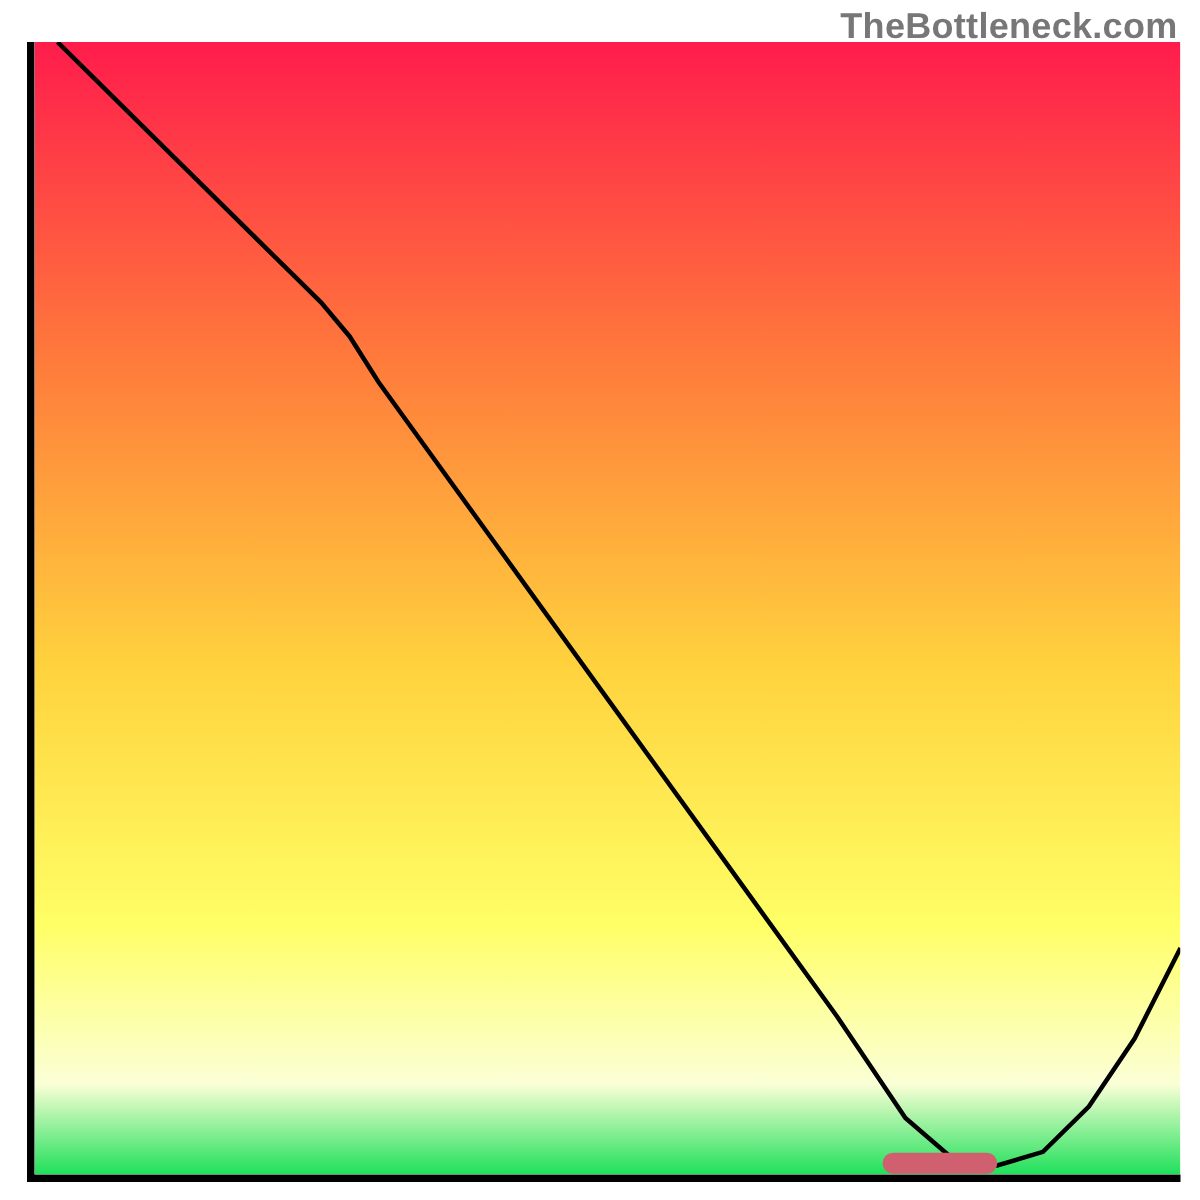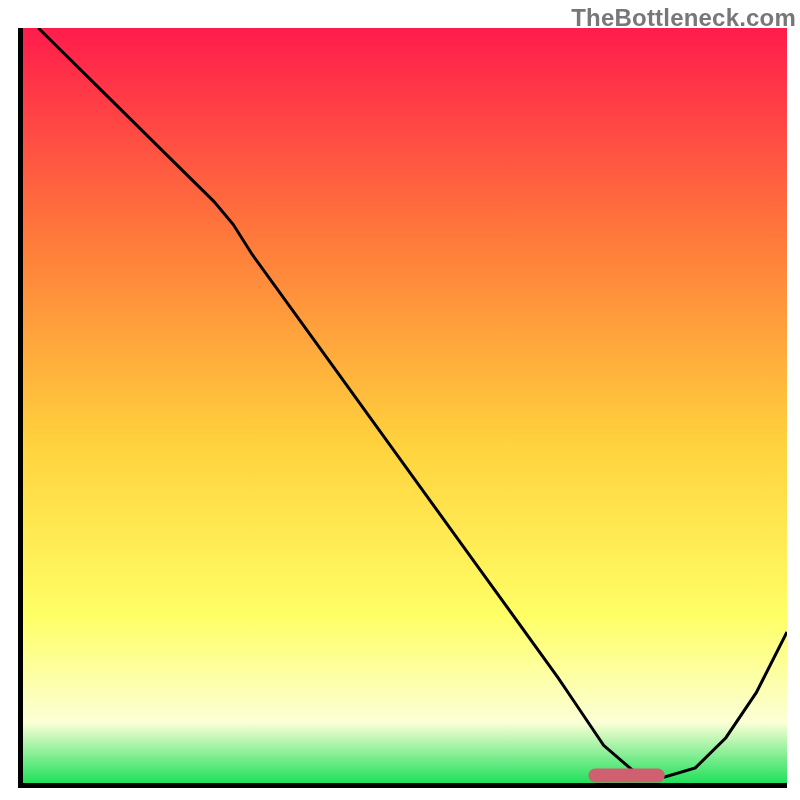--- a/index.html
+++ b/index.html
@@ -12,21 +12,21 @@
     font-family: Arial, Helvetica, sans-serif;
   }
   .wrap {
     position: relative;
     width: 800px;
     height: 800px;
   }
   .watermark {
     position: absolute;
     top: 4px;
-    right: 4px;
+    right: 15px;
     font-size: 24px;
     font-weight: 600;
     color: #777;
     letter-spacing: 0.2px;
     user-select: none;
   }
   .frame {
     position: absolute;
     left: 18px;
     top: 28px;

